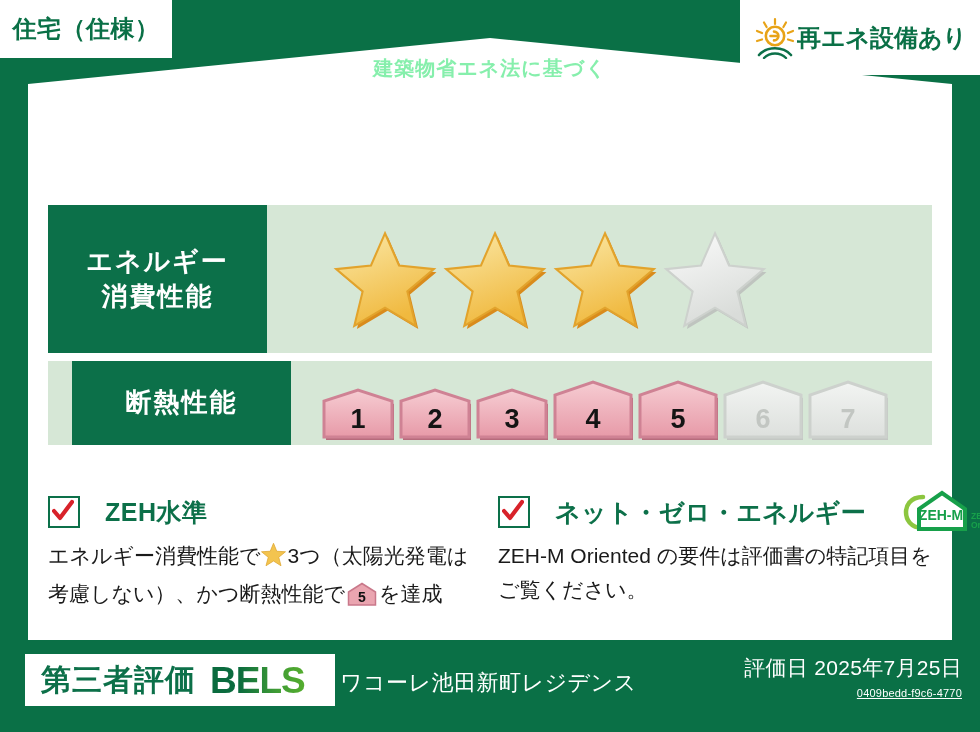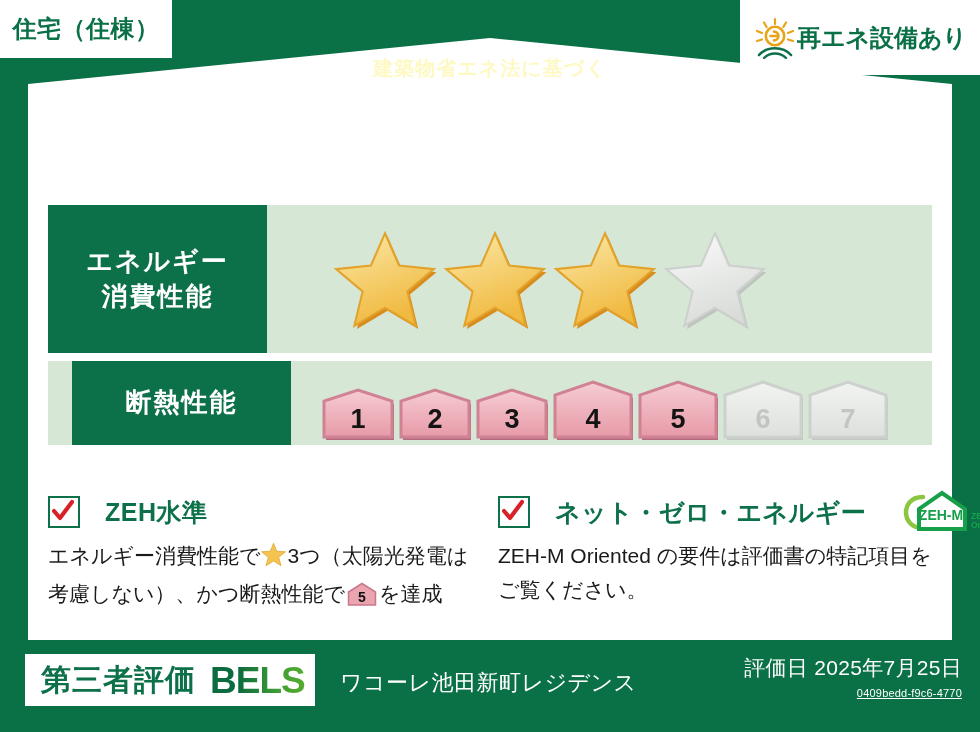--- a/index.html
+++ b/index.html
@@ -29,21 +29,21 @@
   
   .card{
     position:absolute;left:28px;top:38px;width:924px;height:602px;
     background:#ffffff;
     clip-path:polygon(0 46px, 50% 0, 100% 46px, 100% 100%, 0 100%);
     z-index:3;
   }
 
   
   .title-wrap{position:absolute;left:0;top:56px;width:100%;text-align:center;z-index:5;}
-  .title-sub{color:#fef9c3;font-size:20px;font-weight:bold;letter-spacing:1px;line-height:1.2;}
+  .title-sub{color:#86efac;font-size:20px;font-weight:bold;letter-spacing:1px;line-height:1.2;}
   .title-main{color:#117a4c;font-size:40px;font-weight:bold;letter-spacing:2px;margin-top:8px;line-height:1.15;}
 
   
   .rows{position:absolute;left:48px;top:205px;width:884px;z-index:5;}
   .row{display:flex;align-items:stretch;background:#d6e7d6;}
   .row + .row{margin-top:8px;}
   .row-energy{height:148px;}
   .row-insul{height:84px;padding-left:24px;}
   .row-label{
     width:219px;flex:0 0 219px;background:#0c7049;color:#ffffff;
@@ -75,21 +75,21 @@
   .btext{
     margin-top:10px;color:#1a1a1a;font-size:21px;line-height:1.62;letter-spacing:0px;
   }
   .btext .inline-star{display:inline-block;vertical-align:-4px;margin:0 1px;}
   .btext .inline-house{display:inline-block;vertical-align:-5px;margin:0 2px;}
 
   
   .footer{position:absolute;left:0;bottom:0;width:100%;height:92px;z-index:5;}
   .bels-box{
     position:absolute;left:25px;top:14px;height:52px;background:#ffffff;
-    display:flex;align-items:center;padding:0 10px 0 16px;gap:14px;
+    display:flex;align-items:center;padding:0 30px 0 16px;gap:14px;
   }
   .bels-jp{color:#0c7049;font-size:30px;font-weight:bold;letter-spacing:1px;}
   .bels-en{font-size:37px;font-weight:bold;letter-spacing:-1px;line-height:1;
     background:linear-gradient(90deg,#0a6b3e 0%,#0a6b3e 30%,#3f9c35 70%,#55ad2e 100%);
     -webkit-background-clip:text;background-clip:text;color:transparent;}
   .bldg-name{
     position:absolute;left:340px;top:28px;color:#ffffff;font-size:22px;letter-spacing:.5px;
   }
   .f-right{position:absolute;right:18px;top:14px;text-align:right;color:#ffffff;}
   .f-date{font-size:21px;letter-spacing:.3px;}

